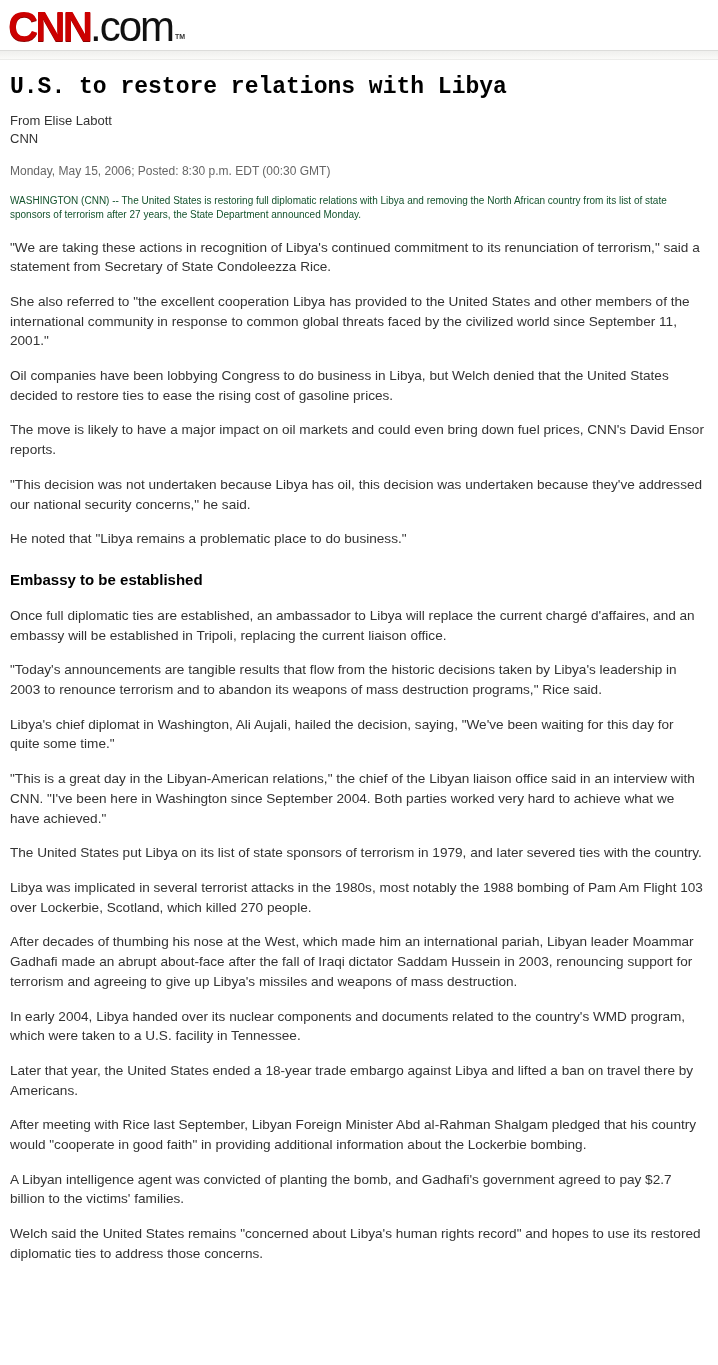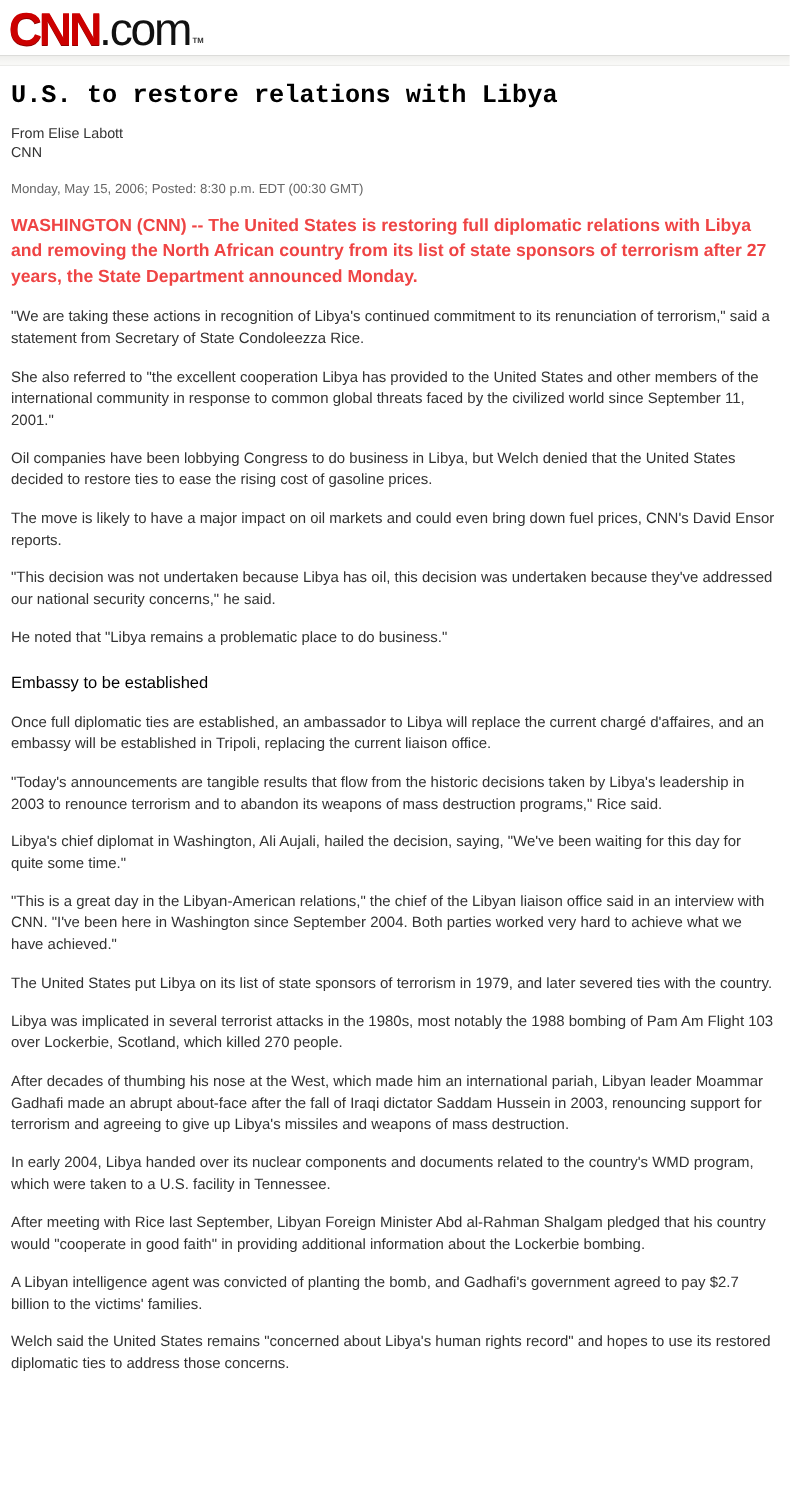--- a/index.html
+++ b/index.html
@@ -65,27 +65,27 @@
     margin: 0 0 16px 0;
   }
   .article-body p {
     font-size: 13.6px;
     line-height: 1.45;
     margin: 0 0 15px 0;
     color: #333333;
     max-width: 700px;
   }
   .article-body p.lead {
-    font-weight: bold;
-    color: #ef4444;
-    font-size: 16px;
+    font-weight: normal;
+    color: #14532d;
+    font-size: 10px;
   }
   .article-body h2.subhead {
     font-size: 15px;
-    font-weight: normal;
+    font-weight: bold;
     color: #000000;
     margin: 22px 0 18px 0;
   }
 </style>
 </head>
 <body>
 
 <div class="page">
 
   <header class="site-header">
@@ -116,19 +116,20 @@
         <p>He noted that "Libya remains a problematic place to do business."</p>
         <h2 class="subhead">Embassy to be established</h2>
         <p>Once full diplomatic ties are established, an ambassador to Libya will replace the current chargé d'affaires, and an embassy will be established in Tripoli, replacing the current liaison office.</p>
         <p>"Today's announcements are tangible results that flow from the historic decisions taken by Libya's leadership in 2003 to renounce terrorism and to abandon its weapons of mass destruction programs," Rice said.</p>
         <p>Libya's chief diplomat in Washington, Ali Aujali, hailed the decision, saying, "We've been waiting for this day for quite some time."</p>
         <p>"This is a great day in the Libyan-American relations," the chief of the Libyan liaison office said in an interview with CNN. "I've been here in Washington since September 2004. Both parties worked very hard to achieve what we have achieved."</p>
         <p>The United States put Libya on its list of state sponsors of terrorism in 1979, and later severed ties with the country.</p>
         <p>Libya was implicated in several terrorist attacks in the 1980s, most notably the 1988 bombing of Pam Am Flight 103 over Lockerbie, Scotland, which killed 270 people.</p>
         <p>After decades of thumbing his nose at the West, which made him an international pariah, Libyan leader Moammar Gadhafi made an abrupt about-face after the fall of Iraqi dictator Saddam Hussein in 2003, renouncing support for terrorism and agreeing to give up Libya's missiles and weapons of mass destruction.</p>
         <p>In early 2004, Libya handed over its nuclear components and documents related to the country's WMD program, which were taken to a U.S. facility in Tennessee.</p>
+        <p>Later that year, the United States ended a 18-year trade embargo against Libya and lifted a ban on travel there by Americans.</p>
         <p>After meeting with Rice last September, Libyan Foreign Minister Abd al-Rahman Shalgam pledged that his country would "cooperate in good faith" in providing additional information about the Lockerbie bombing.</p>
         <p>A Libyan intelligence agent was convicted of planting the bomb, and Gadhafi's government agreed to pay $2.7 billion to the victims' families.</p>
         <p>Welch said the United States remains "concerned about Libya's human rights record" and hopes to use its restored diplomatic ties to address those concerns.</p>
       </div>
   </main>
 
 </div>
 
 </body></html>

